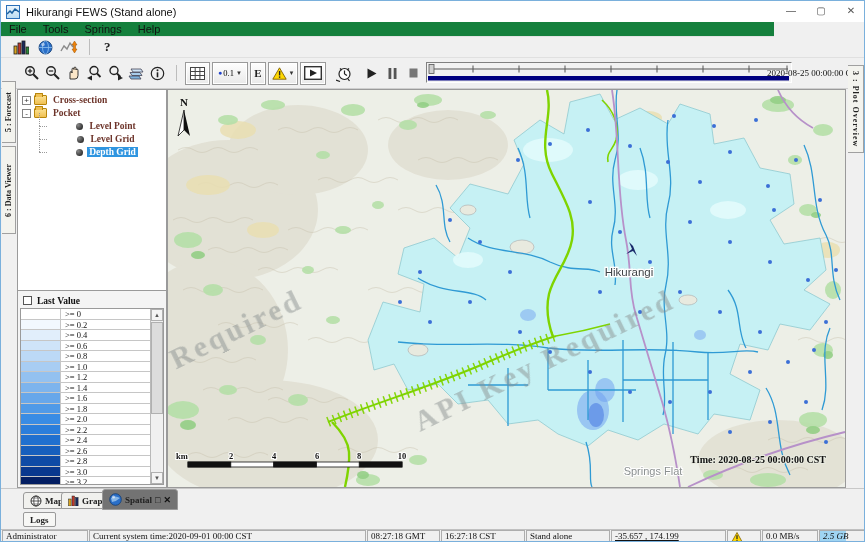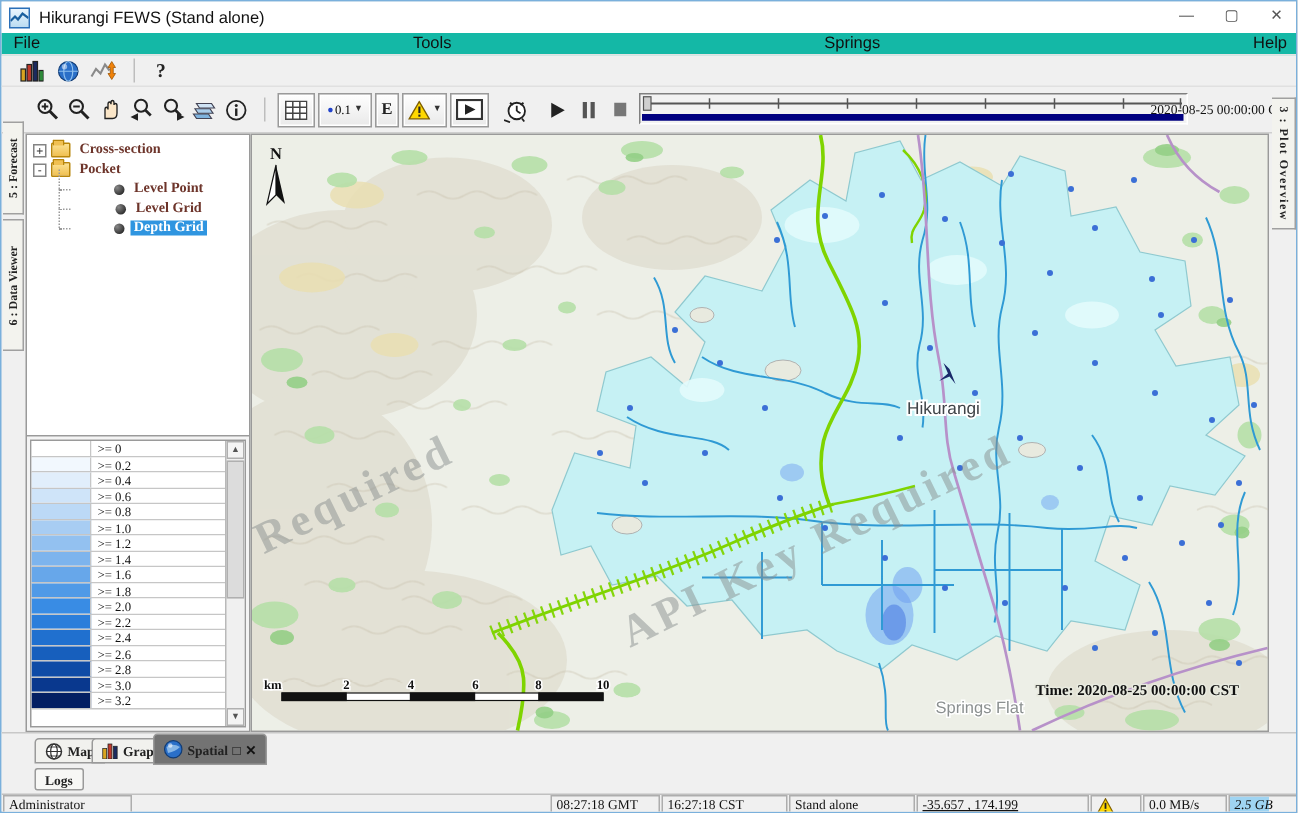--- a/index.html
+++ b/index.html
@@ -11,22 +11,22 @@
   .titlebar{position:absolute;left:0;top:0;width:865px;height:21px;background:#ffffff;
             display:flex;align-items:center;padding-left:5px;}
   .appicon{width:14px;height:14px;border:1px solid #2a6fb8;background:linear-gradient(#eaf5fd,#bcdcf2);
            display:inline-block;position:relative;}
   .appicon svg{position:absolute;left:0;top:0;}
   .title-text{font:11px "Liberation Sans",sans-serif;color:#111;margin-left:6px;}
   .winctl{margin-left:auto;display:flex;height:21px;}
   .winctl span{width:30px;text-align:center;font:10px "Liberation Sans",sans-serif;color:#555;line-height:20px;cursor:default;}
 
   
-  .menubar{position:absolute;left:0;top:21px;width:865px;height:15px;background:#14b8a6;
-           display:flex;align-items:center;border-bottom:1px solid #e3e3e3;justify-content:space-between;}
+  .menubar{position:absolute;left:0;top:21px;width:773px;height:15px;background:#15803d;
+           display:flex;align-items:center;border-bottom:1px solid #e3e3e3;}
   .menu-item{font:11px "Liberation Sans",sans-serif;color:#111;padding:0 8px;}
 
   
   .toolbar1{position:absolute;left:0;top:36px;width:865px;height:21px;background:#f0f0f0;
             display:flex;align-items:center;padding-left:8px;border-bottom:1px solid #e0e0e0;}
   .tb1-icon{width:24px;height:18px;display:flex;align-items:center;justify-content:center;}
   .vsep{width:1px;height:16px;background:#bdbdbd;margin:0 8px;}
   .help-q{font:bold 13px "Liberation Serif",serif;color:#222;padding:0 6px;}
 
   
@@ -333,20 +333,24 @@
       <div class="trow child">
         <span class="bullet"></span>
         <span class="tlabel">Level Grid</span>
       </div>
       <div class="trow child selected">
         <span class="bullet"></span>
         <span class="tlabel">Depth Grid</span>
       </div>
     </div>
     <div class="legend">
+      <div class="legend-head">
+        <span class="cb"></span>
+        <span class="legend-title">Last Value</span>
+      </div>
       <div class="legend-body">
         <div class="legend-rows" id="legend-rows">
             <div class="lrow">
               <span class="sw" style="background: rgb(255, 255, 255);"></span>
               <span class="lv">&gt;= 0</span>
             </div>
             <div class="lrow">
               <span class="sw" style="background: rgb(242, 248, 254);"></span>
               <span class="lv">&gt;= 0.2</span>
             </div>
@@ -686,20 +690,21 @@
       <span class="glyph">□</span>
       <span class="glyph" style="font-weight:bold">✕</span>
     </div>
     <div class="logs-btn">
       <span>Logs</span>
     </div>
   </div>
 
   <div class="statusbar">
     <span class="scell sc1">Administrator</span>
+    <span class="scell sc2">Current system time:2020-09-01 00:00 CST</span>
     <span class="scell sc3">08:27:18 GMT</span>
     <span class="scell sc4">16:27:18 CST</span>
     <span class="scell sc5">Stand alone</span>
     <span class="scell sc6">-35.657 , 174.199</span>
     <span class="scell sc7">
       <svg width="12" height="11" viewBox="0 0 12 11" style="margin-top:1px">
         <path d="M6,0.5 L11.5,10.5 L0.5,10.5 Z" fill="#ffd800" stroke="#806000" stroke-width="0.8"></path>
         <rect x="5.4" y="3.2" width="1.2" height="4" fill="#222"></rect>
         <rect x="5.4" y="8.2" width="1.2" height="1.2" fill="#222"></rect>
       </svg>

